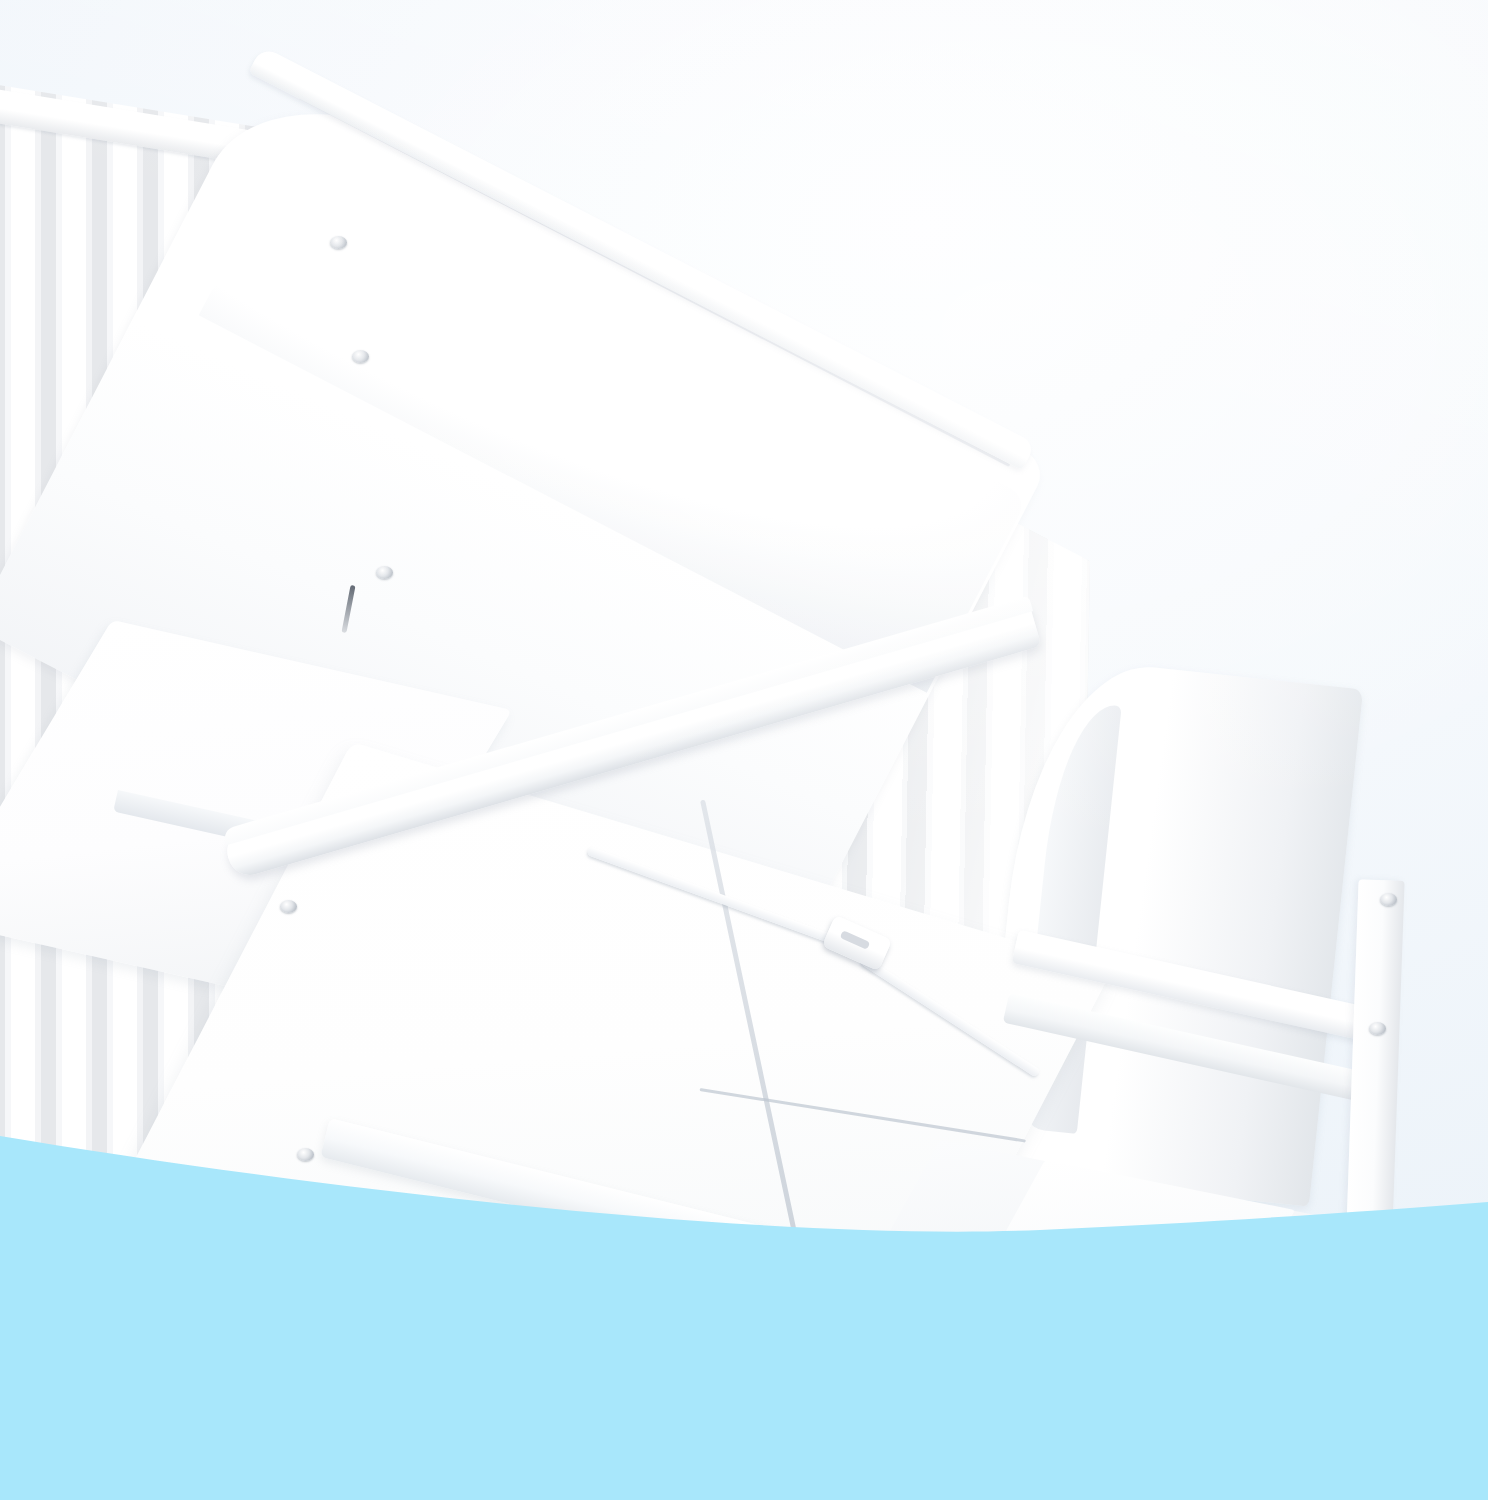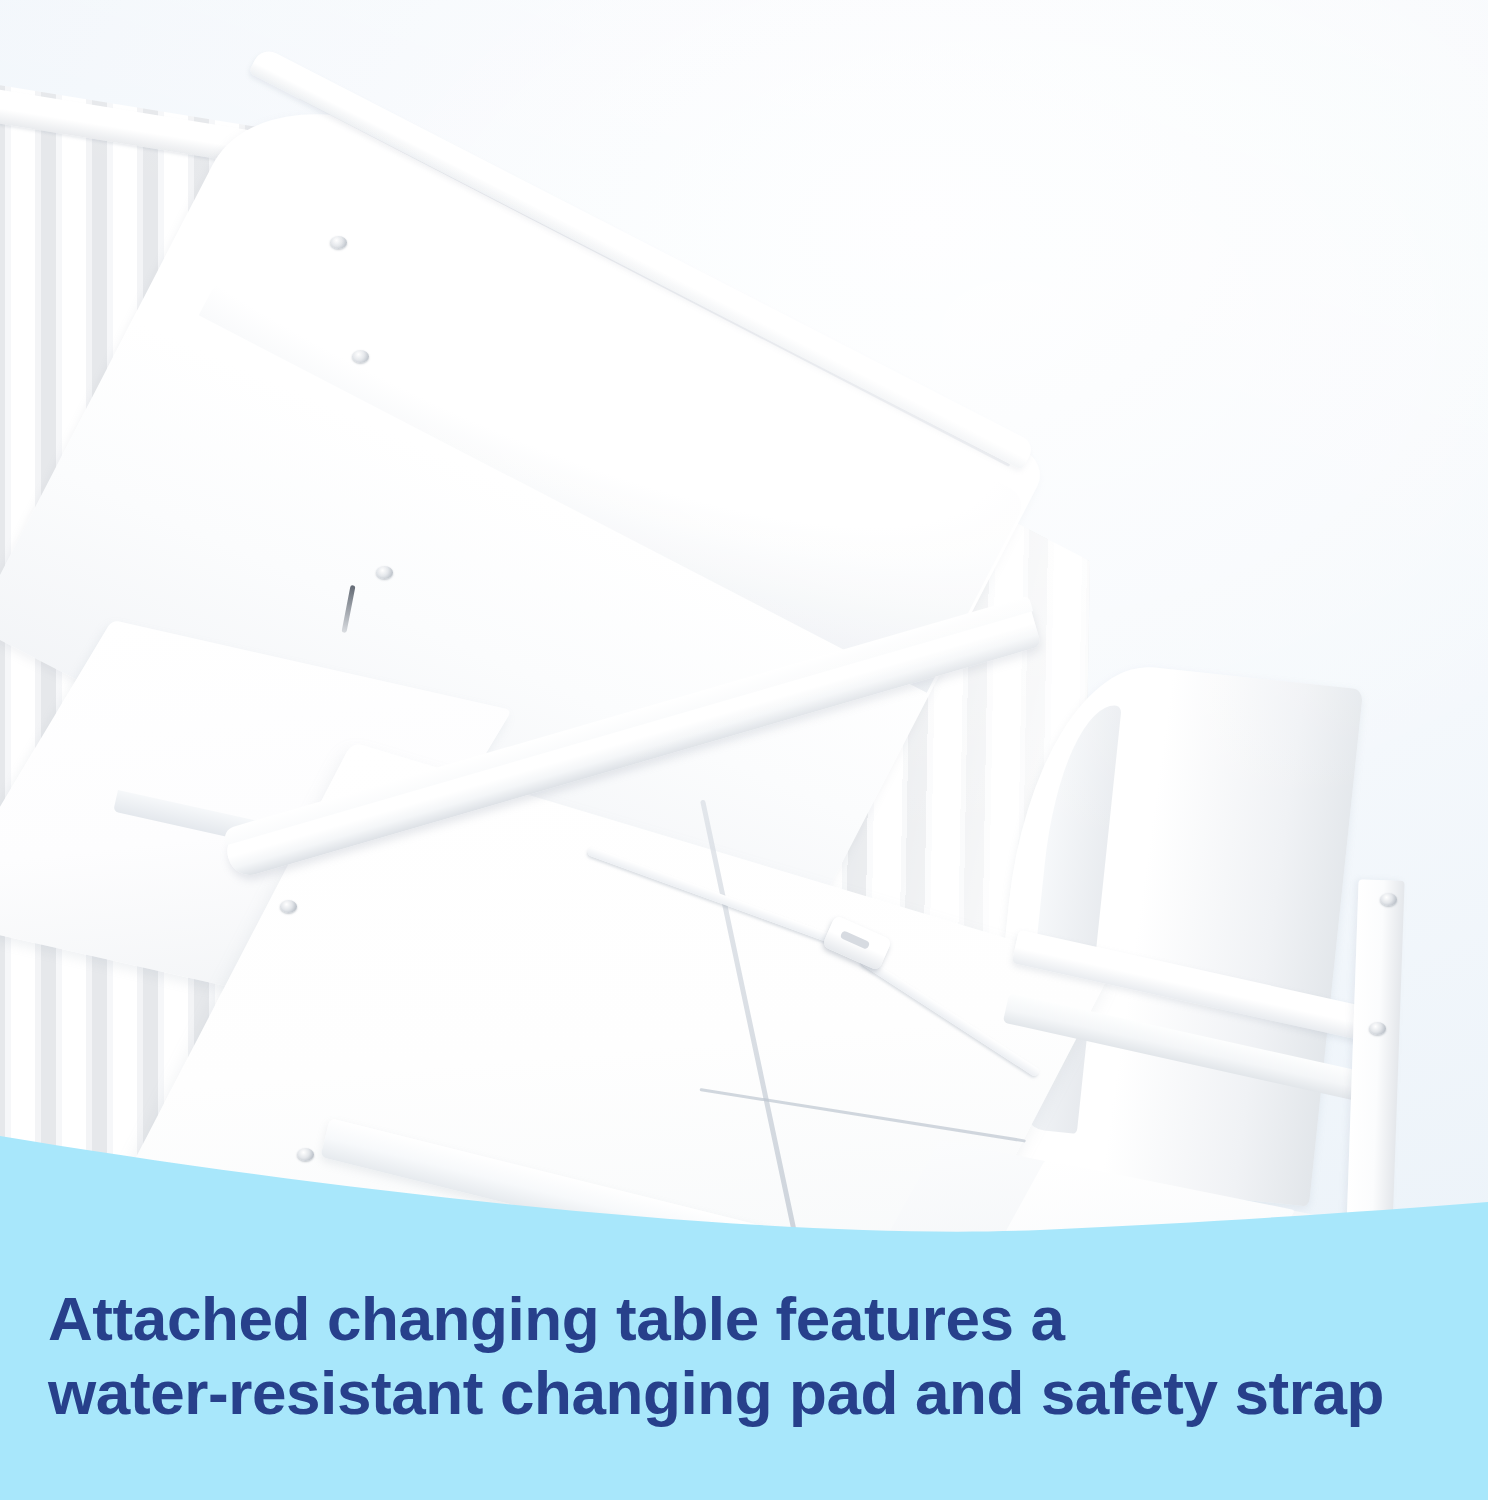--- a/index.html
+++ b/index.html
@@ -462,17 +462,15 @@
     <span class="screw s6"></span>
     <span class="screw s7"></span>
 
     <div class="photo-wash"></div>
   </div>
 
   <div class="caption-band">
     <svg viewBox="0 0 1488 410" preserveAspectRatio="none" aria-hidden="true">
       <path d="M0,46 C300,96 760,152 1040,140 C1220,132 1360,122 1488,112 L1488,410 L0,410 Z" fill="#a8e7fb"></path>
     </svg>
-    <div class="caption-text">Attached changing table features a
-water-resistant changing pad and safety strap</div>
   </div>
 
 </div>
 
 </body></html>

